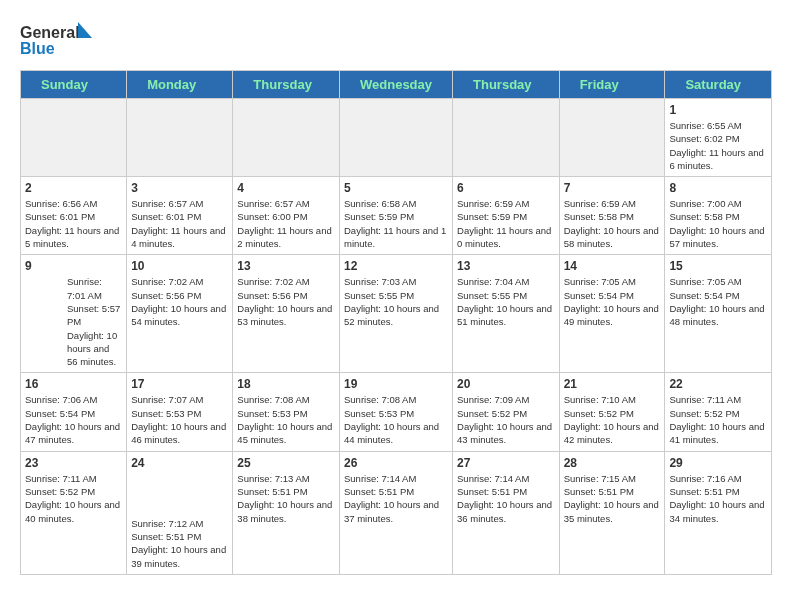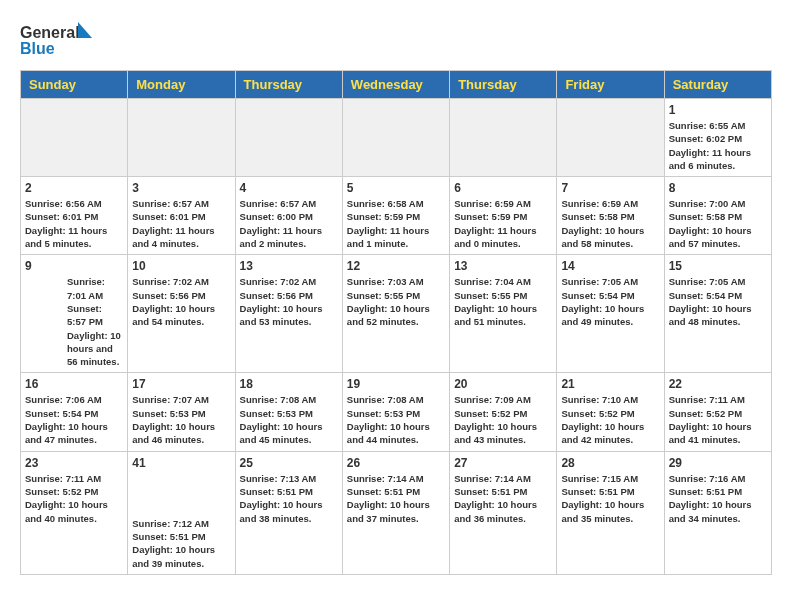--- a/index.html
+++ b/index.html
@@ -37,24 +37,24 @@
       font-size: 14px;
       color: #555;
     }
     .calendar {
       width: 100%;
       border-collapse: collapse;
       border: 1px solid #ccc;
     }
     .calendar th {
       background: #2b6cb0;
-      color: #fde047;
+      color: #86efac;
       font-size: 13px;
       font-weight: bold;
-      padding: 6px 8px;
+      padding: 6px 20px;
       text-align: left;
       border: 1px solid #ccc;
     }
     .calendar td {
       vertical-align: top;
       border: 1px solid #ccc;
       padding: 4px;
       width: 107px;
       min-height: 80px;
       font-size: 10px;
@@ -67,21 +67,20 @@
     .day-num {
       font-size: 12px;
       font-weight: bold;
       display: block;
       margin-bottom: 2px;
     }
     .day-info {
       font-size: 9.5px;
       line-height: 1.4;
       color: #333;
-      font-weight: bold;
     }
   </style>
 </head>
 <body>
 
 <div class="header">
   <div class="logo">
     <svg class="logo-icon" viewBox="0 0 80 40" style="width: 80px; height: 40px;">
         <text x="0" y="18" font-size="16" font-weight="bold" fill="#333">General</text>
         <text x="0" y="34" font-size="16" font-weight="bold" fill="#1a7abf">Blue</text>
@@ -254,21 +253,21 @@
         </td>
       </tr>
       <tr>
         <td>
           <span class="day-num">23</span>
           <div class="day-info" style="white-space: pre-line;">Sunrise: 7:11 AM
 Sunset: 5:52 PM
 Daylight: 10 hours and 40 minutes.</div>
         </td>
         <td>
-          <span class="day-num">41</span>
+          <span class="day-num">24</span>
           <div class="day-info" style="white-space: pre-line; margin-top: 47px;">Sunrise: 7:12 AM
 Sunset: 5:51 PM
 Daylight: 10 hours and 39 minutes.</div>
         </td>
         <td>
           <span class="day-num">25</span>
           <div class="day-info" style="white-space: pre-line;">Sunrise: 7:13 AM
 Sunset: 5:51 PM
 Daylight: 10 hours and 38 minutes.</div>
         </td>

